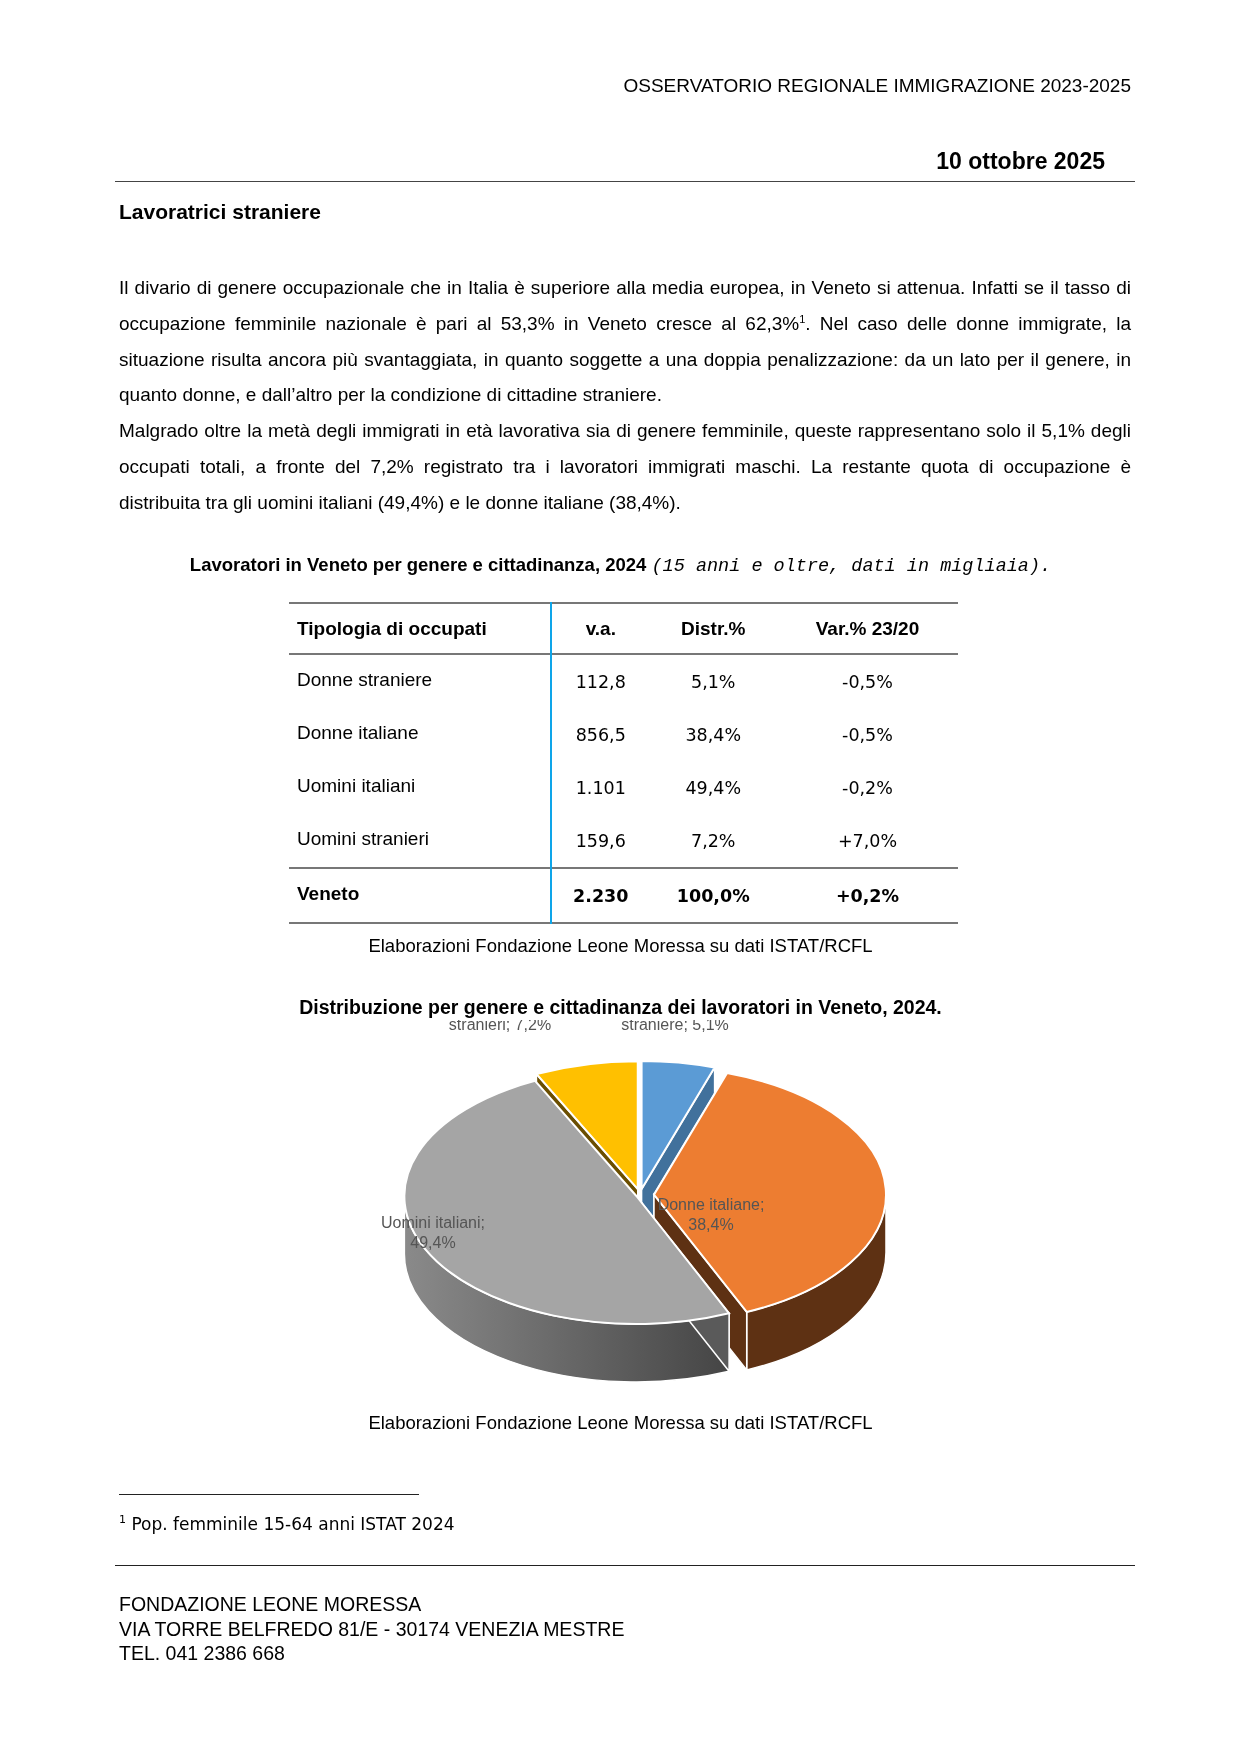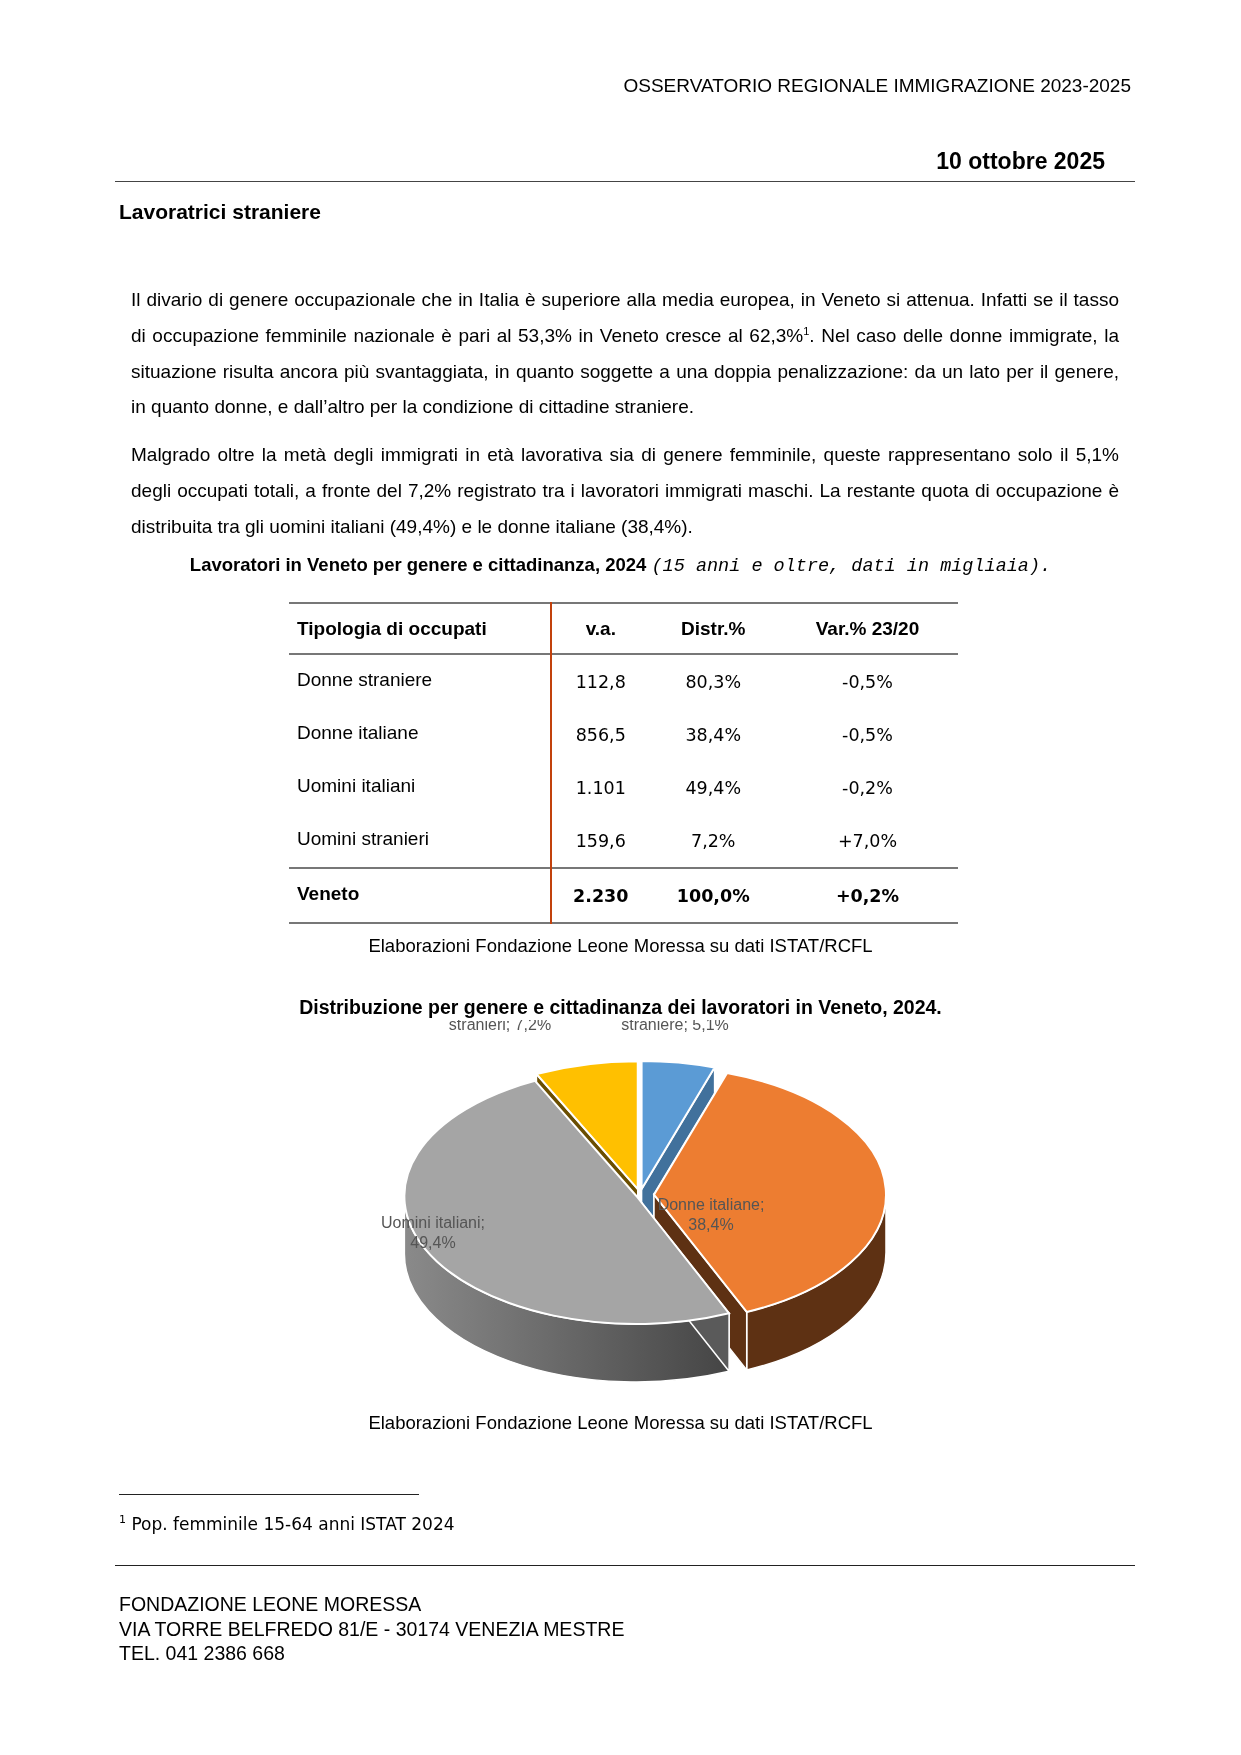--- a/index.html
+++ b/index.html
@@ -3,30 +3,30 @@
 <meta charset="utf-8">
 <style>
   html, body { margin:0; padding:0; background:#ffffff; }
   body { width:1241px; height:1755px; position:relative; font-family:"Liberation Sans", sans-serif; color:#000; overflow:hidden; }
   .abs { position:absolute; }
   .header-title { right:110px; top:75px; font-size:19px; letter-spacing:0; }
   .date { right:136px; top:148px; font-size:23px; font-weight:bold; }
   .rule-top { left:115px; width:1020px; top:181px; height:0; border-top:1.5px solid #444; }
   .section-title { left:119px; top:200px; font-size:21px; font-weight:bold; }
   .body-text { left:119px; top:270px; width:1012px; font-size:19px; line-height:35.8px; text-align:justify; }
-  .body-text p { margin:12px; }
+  .body-text p { margin:0; }
   .body-text sup { font-size:11px; vertical-align:super; line-height:0; }
   .table-title { left:0; width:1241px; top:554px; text-align:center; font-size:18.5px; }
   .table-title b { font-weight:bold; }
   .table-title i { font-style:italic;font-family:Liberation Mono, monospace; }
   table.data { position:absolute; left:289px; top:602px; width:669px; border-collapse:collapse; font-family:"Liberation Sans", sans-serif; }
   table.data th, table.data td { padding:0; height:53px; font-size:19px; }
   table.data thead tr { border-top:2px solid #777; border-bottom:2px solid #777; }
   table.data thead th { font-weight:bold; height:49px; }
-  table.data th.c1, table.data td.c1 { text-align:left; padding-left:8px; width:253px; border-right:2px solid #c2410c; }
+  table.data th.c1, table.data td.c1 { text-align:left; padding-left:8px; width:253px; border-right:2px solid #0ea5e9; }
   table.data td.num { text-align:center; font-family:"DejaVu Sans", sans-serif; font-size:17.5px; }
   table.data th.num { text-align:center; }
   table.data td.c1 { font-size:19px; vertical-align:top; padding-top:14px; height:39px; }
   table.data tbody tr.total { border-top:2px solid #777; border-bottom:2px solid #777; }
   table.data tbody tr.total td { font-weight:bold; }
   table.data tbody tr.total td.c1 { font-size:19px; }
   .source1 { left:0; width:1241px; top:935px; text-align:center; font-size:18.5px; }
   .chart-title { left:0; width:1241px; top:996px; text-align:center; font-size:19.5px; font-weight:bold; }
   .pie { left:360px; top:1020px; width:560px; height:400px; }
   .source2 { left:0; width:1241px; top:1412px; text-align:center; font-size:18.5px; }
@@ -62,21 +62,21 @@
       <th class="c1">Tipologia di occupati</th>
       <th class="num">v.a.</th>
       <th class="num">Distr.%</th>
       <th class="num">Var.% 23/20</th>
     </tr>
   </thead>
   <tbody>
     <tr>
       <td class="c1">Donne straniere</td>
       <td class="num">112,8</td>
-      <td class="num">80,3%</td>
+      <td class="num">5,1%</td>
       <td class="num">-0,5%</td>
     </tr>
     <tr>
       <td class="c1">Donne italiane</td>
       <td class="num">856,5</td>
       <td class="num">38,4%</td>
       <td class="num">-0,5%</td>
     </tr>
     <tr>
       <td class="c1">Uomini italiani</td>

